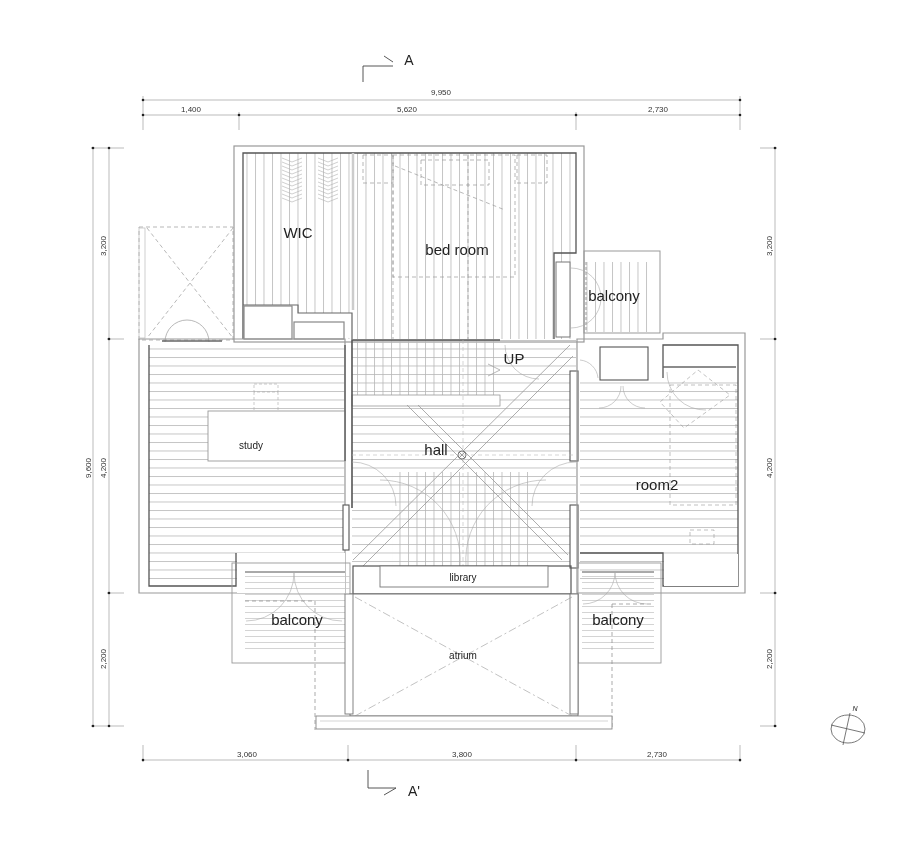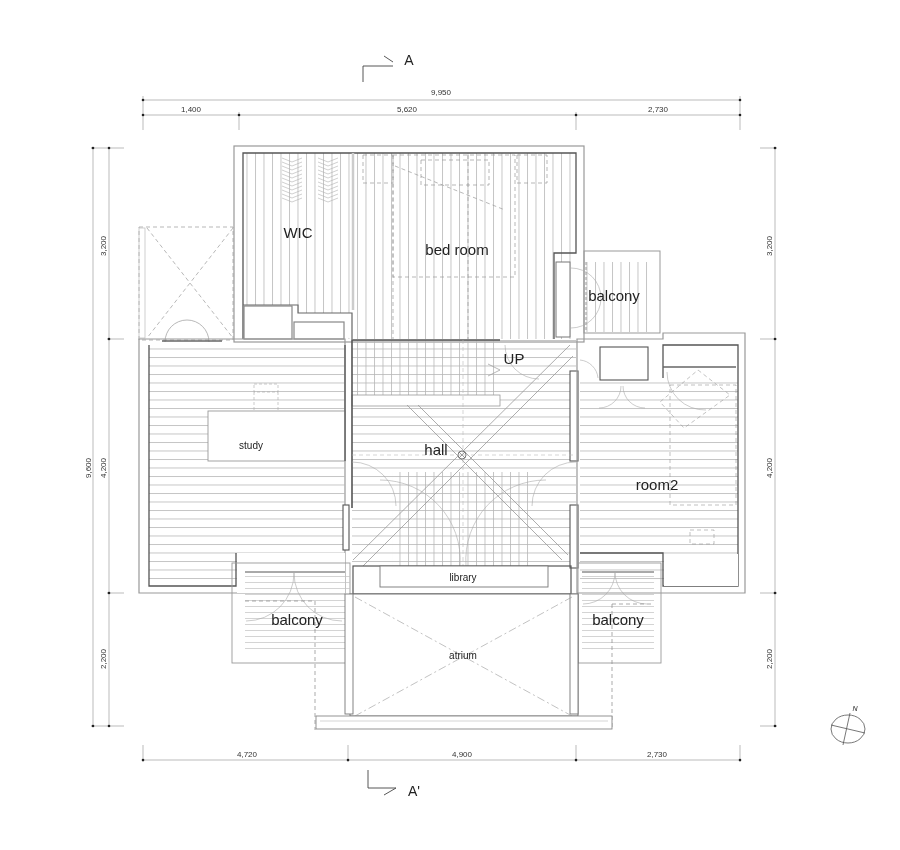--- a/index.html
+++ b/index.html
@@ -257,22 +257,22 @@
     <rect x="316" y="716" width="296" height="13" fill="#fff" stroke="#888" stroke-width="0.9"></rect>
     <line x1="320" y1="721" x2="608" y2="721" stroke="#bbb" stroke-width="0.6"></line>
   </g>
 </svg>
 
 <span class="dim" style="left:441px;top:92px">9,950</span>
 <span class="dim" style="left:191px;top:109px">1,400</span>
 <span class="dim" style="left:407px;top:109px">5,620</span>
 <span class="dim" style="left:658px;top:109px">2,730</span>
 
-<span class="dim" style="left:247px;top:754px">4,720</span>
-<span class="dim" style="left:462px;top:754px">4,900</span>
+<span class="dim" style="left:247px;top:754px">3,060</span>
+<span class="dim" style="left:462px;top:754px">3,800</span>
 <span class="dim" style="left:657px;top:754px">2,730</span>
 
 <span class="dim v" style="left:88px;top:468px">9,600</span>
 <span class="dim v" style="left:103px;top:246px">3,200</span>
 <span class="dim v" style="left:103px;top:468px">4,200</span>
 <span class="dim v" style="left:103px;top:659px">2,200</span>
 
 <span class="dim v" style="left:769px;top:246px">3,200</span>
 <span class="dim v" style="left:769px;top:468px">4,200</span>
 <span class="dim v" style="left:769px;top:659px">2,200</span>

